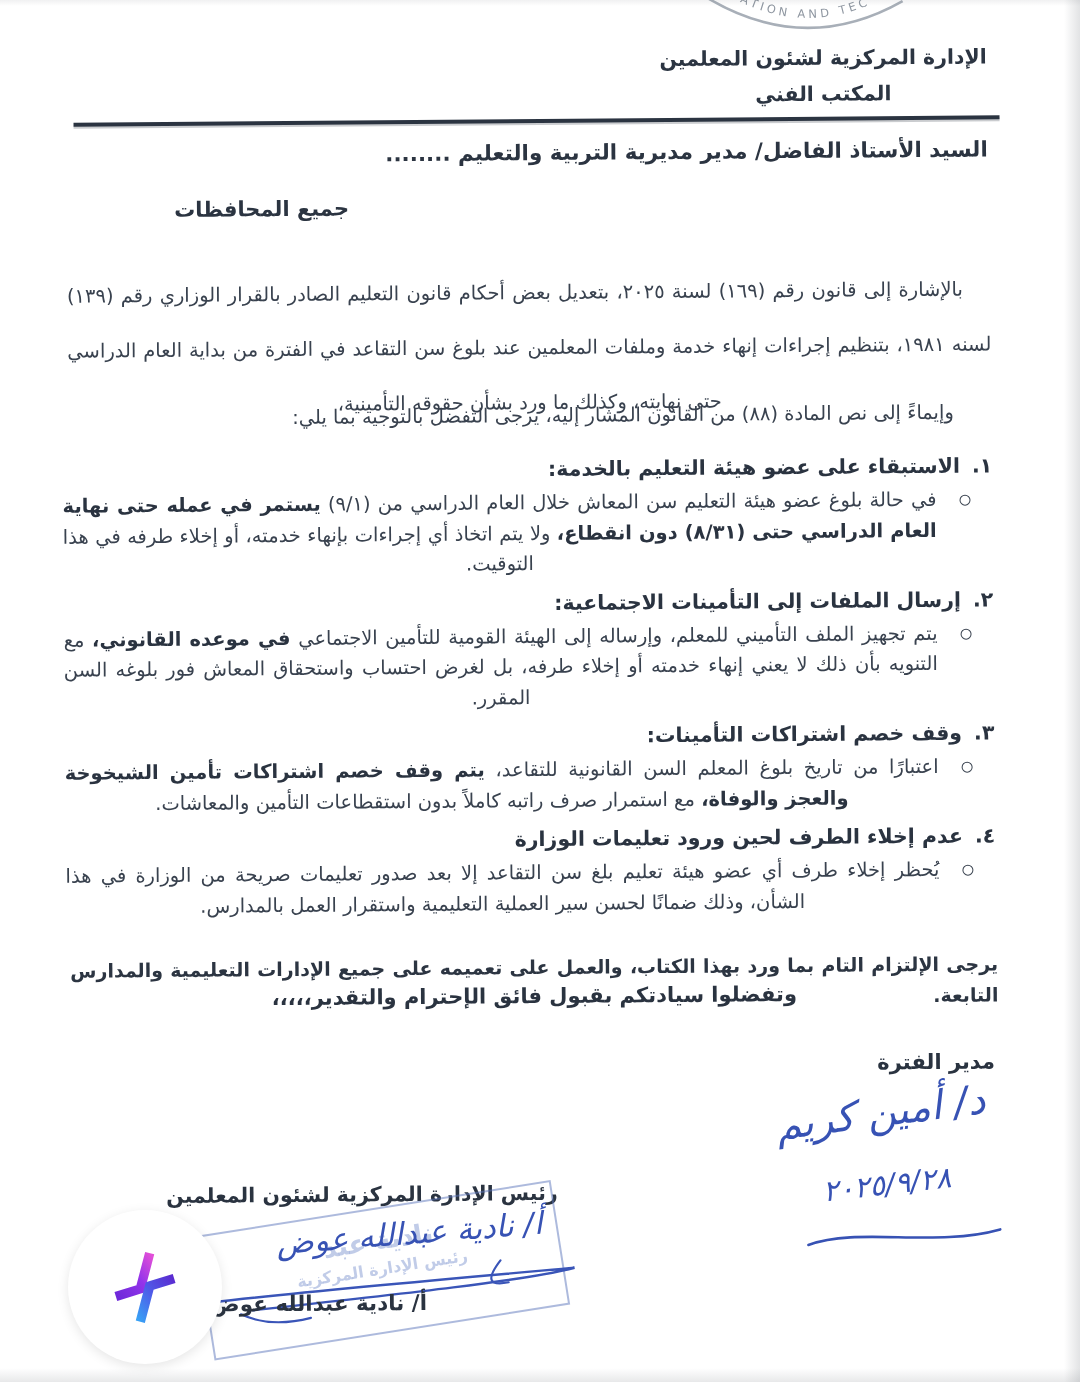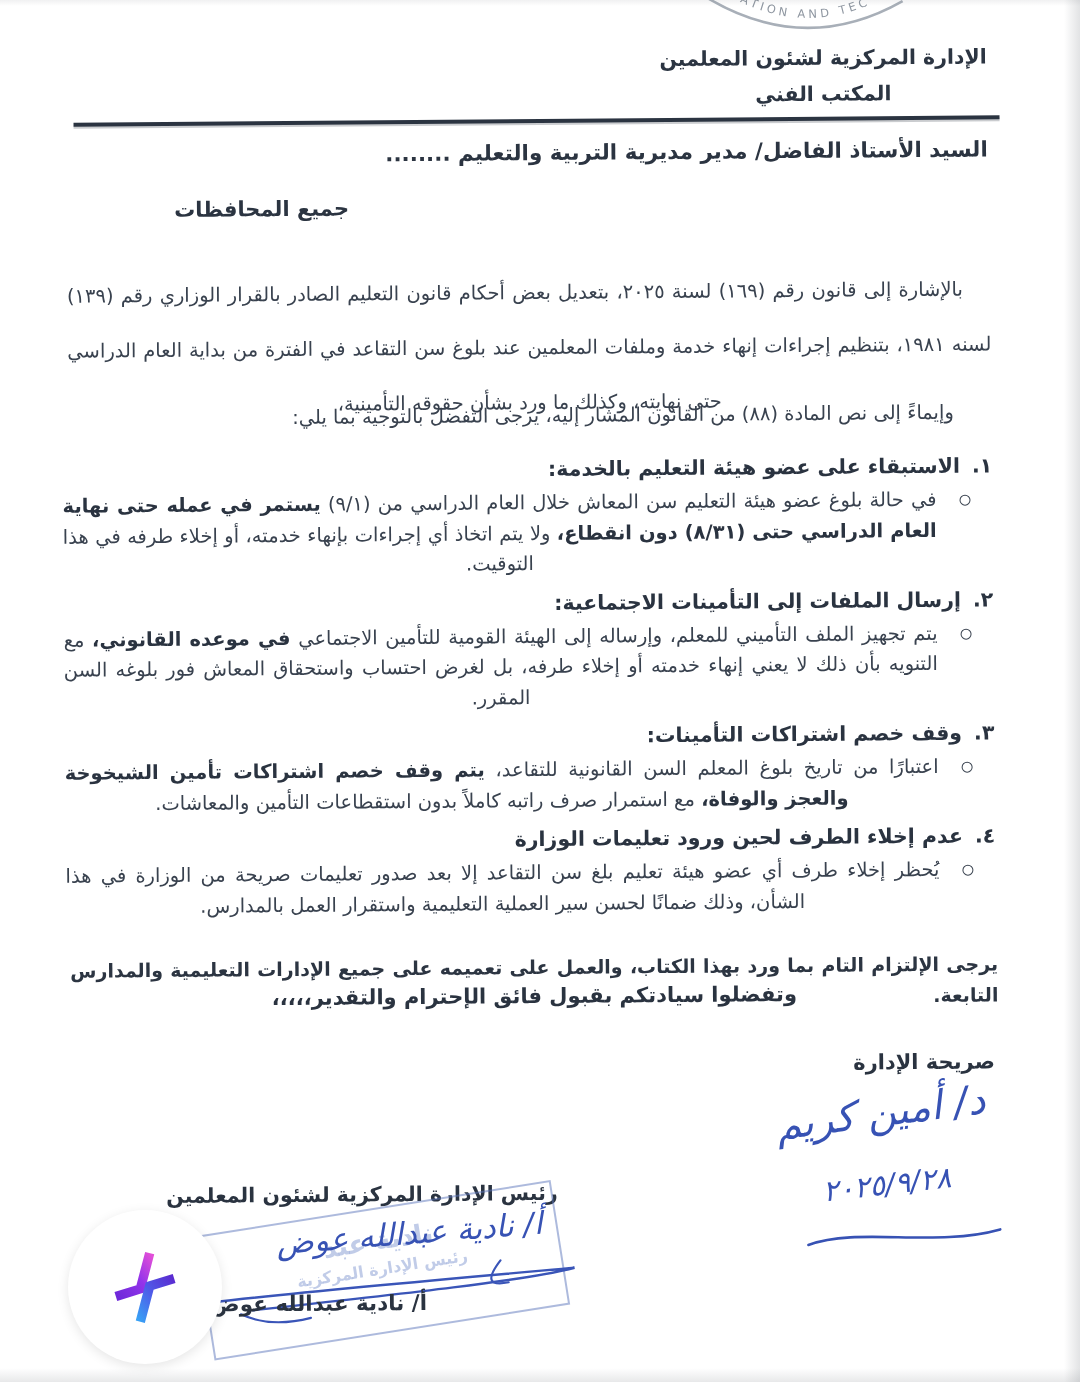--- a/index.html
+++ b/index.html
@@ -144,21 +144,21 @@
     <div class="bullet">
       <span class="dot"></span>
       <span>يُحظر إخلاء طرف أي عضو هيئة تعليم بلغ سن التقاعد إلا بعد صدور تعليمات صريحة من الوزارة في هذا الشأن، وذلك ضمانًا لحسن سير العملية التعليمية واستقرار العمل بالمدارس.</span><span class="bb"></span><span></span>
     </div>
 
   </div>
 
   <p class="closing">يرجى الإلتزام التام بما ورد بهذا الكتاب، والعمل على تعميمه على جميع الإدارات التعليمية والمدارس التابعة.</p>
   <div class="farewell">وتفضلوا سيادتكم بقبول فائق الإحترام والتقدير،،،،،</div>
 
-  <div class="dir-title">صريحة الإدارة</div>
+  <div class="dir-title">مدير الفترة</div>
   <div class="dir-name hand">د/ أمين كريم</div>
   <div class="dir-date hand">٢٠٢٥/٩/٢٨</div>
   <svg class="dir-flourish" width="200" height="28" viewBox="0 0 200 28">
     <path d="M4,21 C55,3 130,25 196,7" fill="none" stroke="#3752b4" stroke-width="2.6" stroke-linecap="round"></path>
   </svg>
 
   <div class="head-title">رئيس الإدارة المركزية لشئون المعلمين</div>
   <div class="stamp">
     <div class="s1">نادية عبد</div>
     <div class="s2">رئيس الإدارة المركزية</div>

